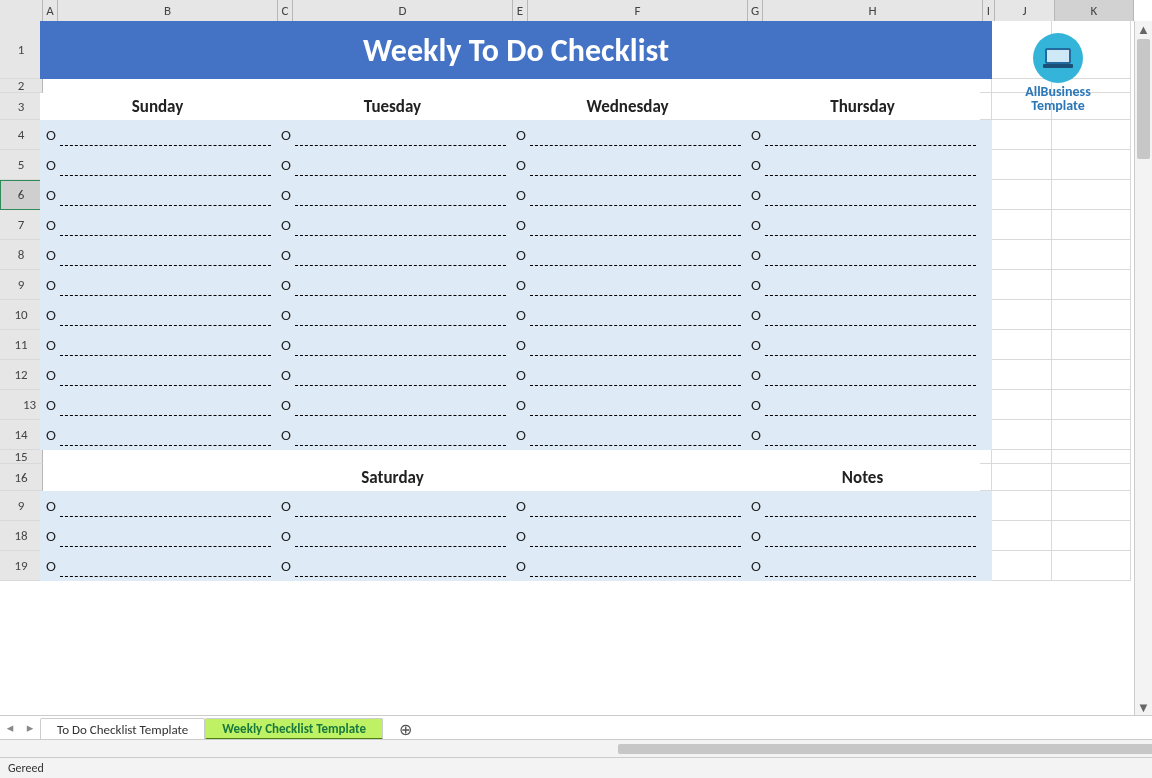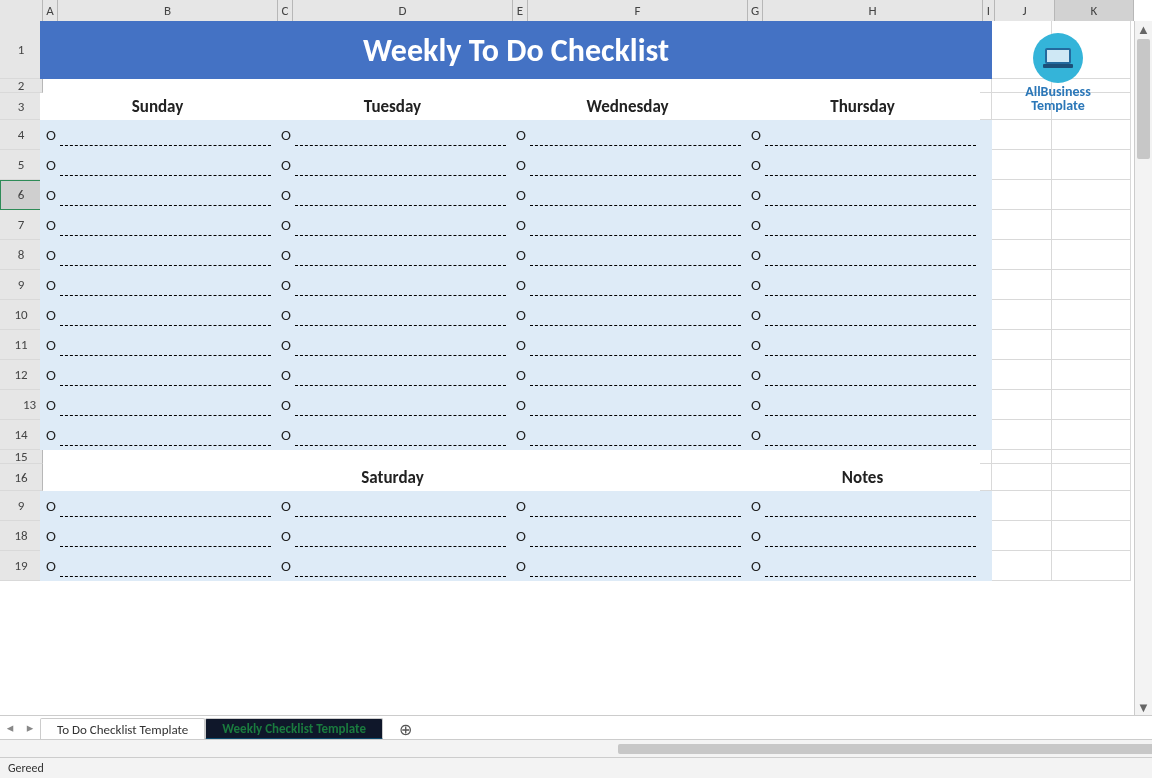--- a/index.html
+++ b/index.html
@@ -144,24 +144,24 @@
     display:flex; align-items:center;
     font-size:13px;
     color:#333;
     margin-right:0px;
     border-top-left-radius:2px;
     border-top-right-radius:2px;
     position:relative;
     top:1px;
   }
   .tab.active {
-    background:#0f172a;
+    background:#bef264;
     color:#1a7a3e;
     font-weight:bold;
-    border-bottom:2px solid #0c4a6e;
+    border-bottom:2px solid #4d7c0f;
   }
   .tab.plus {
     border:none; background:transparent;
     font-size:16px; color:#555;
   }
   .statusbar {
     position:absolute;
     bottom:0; left:0; right:0;
     height:21px;
     background:#f3f3f3;

